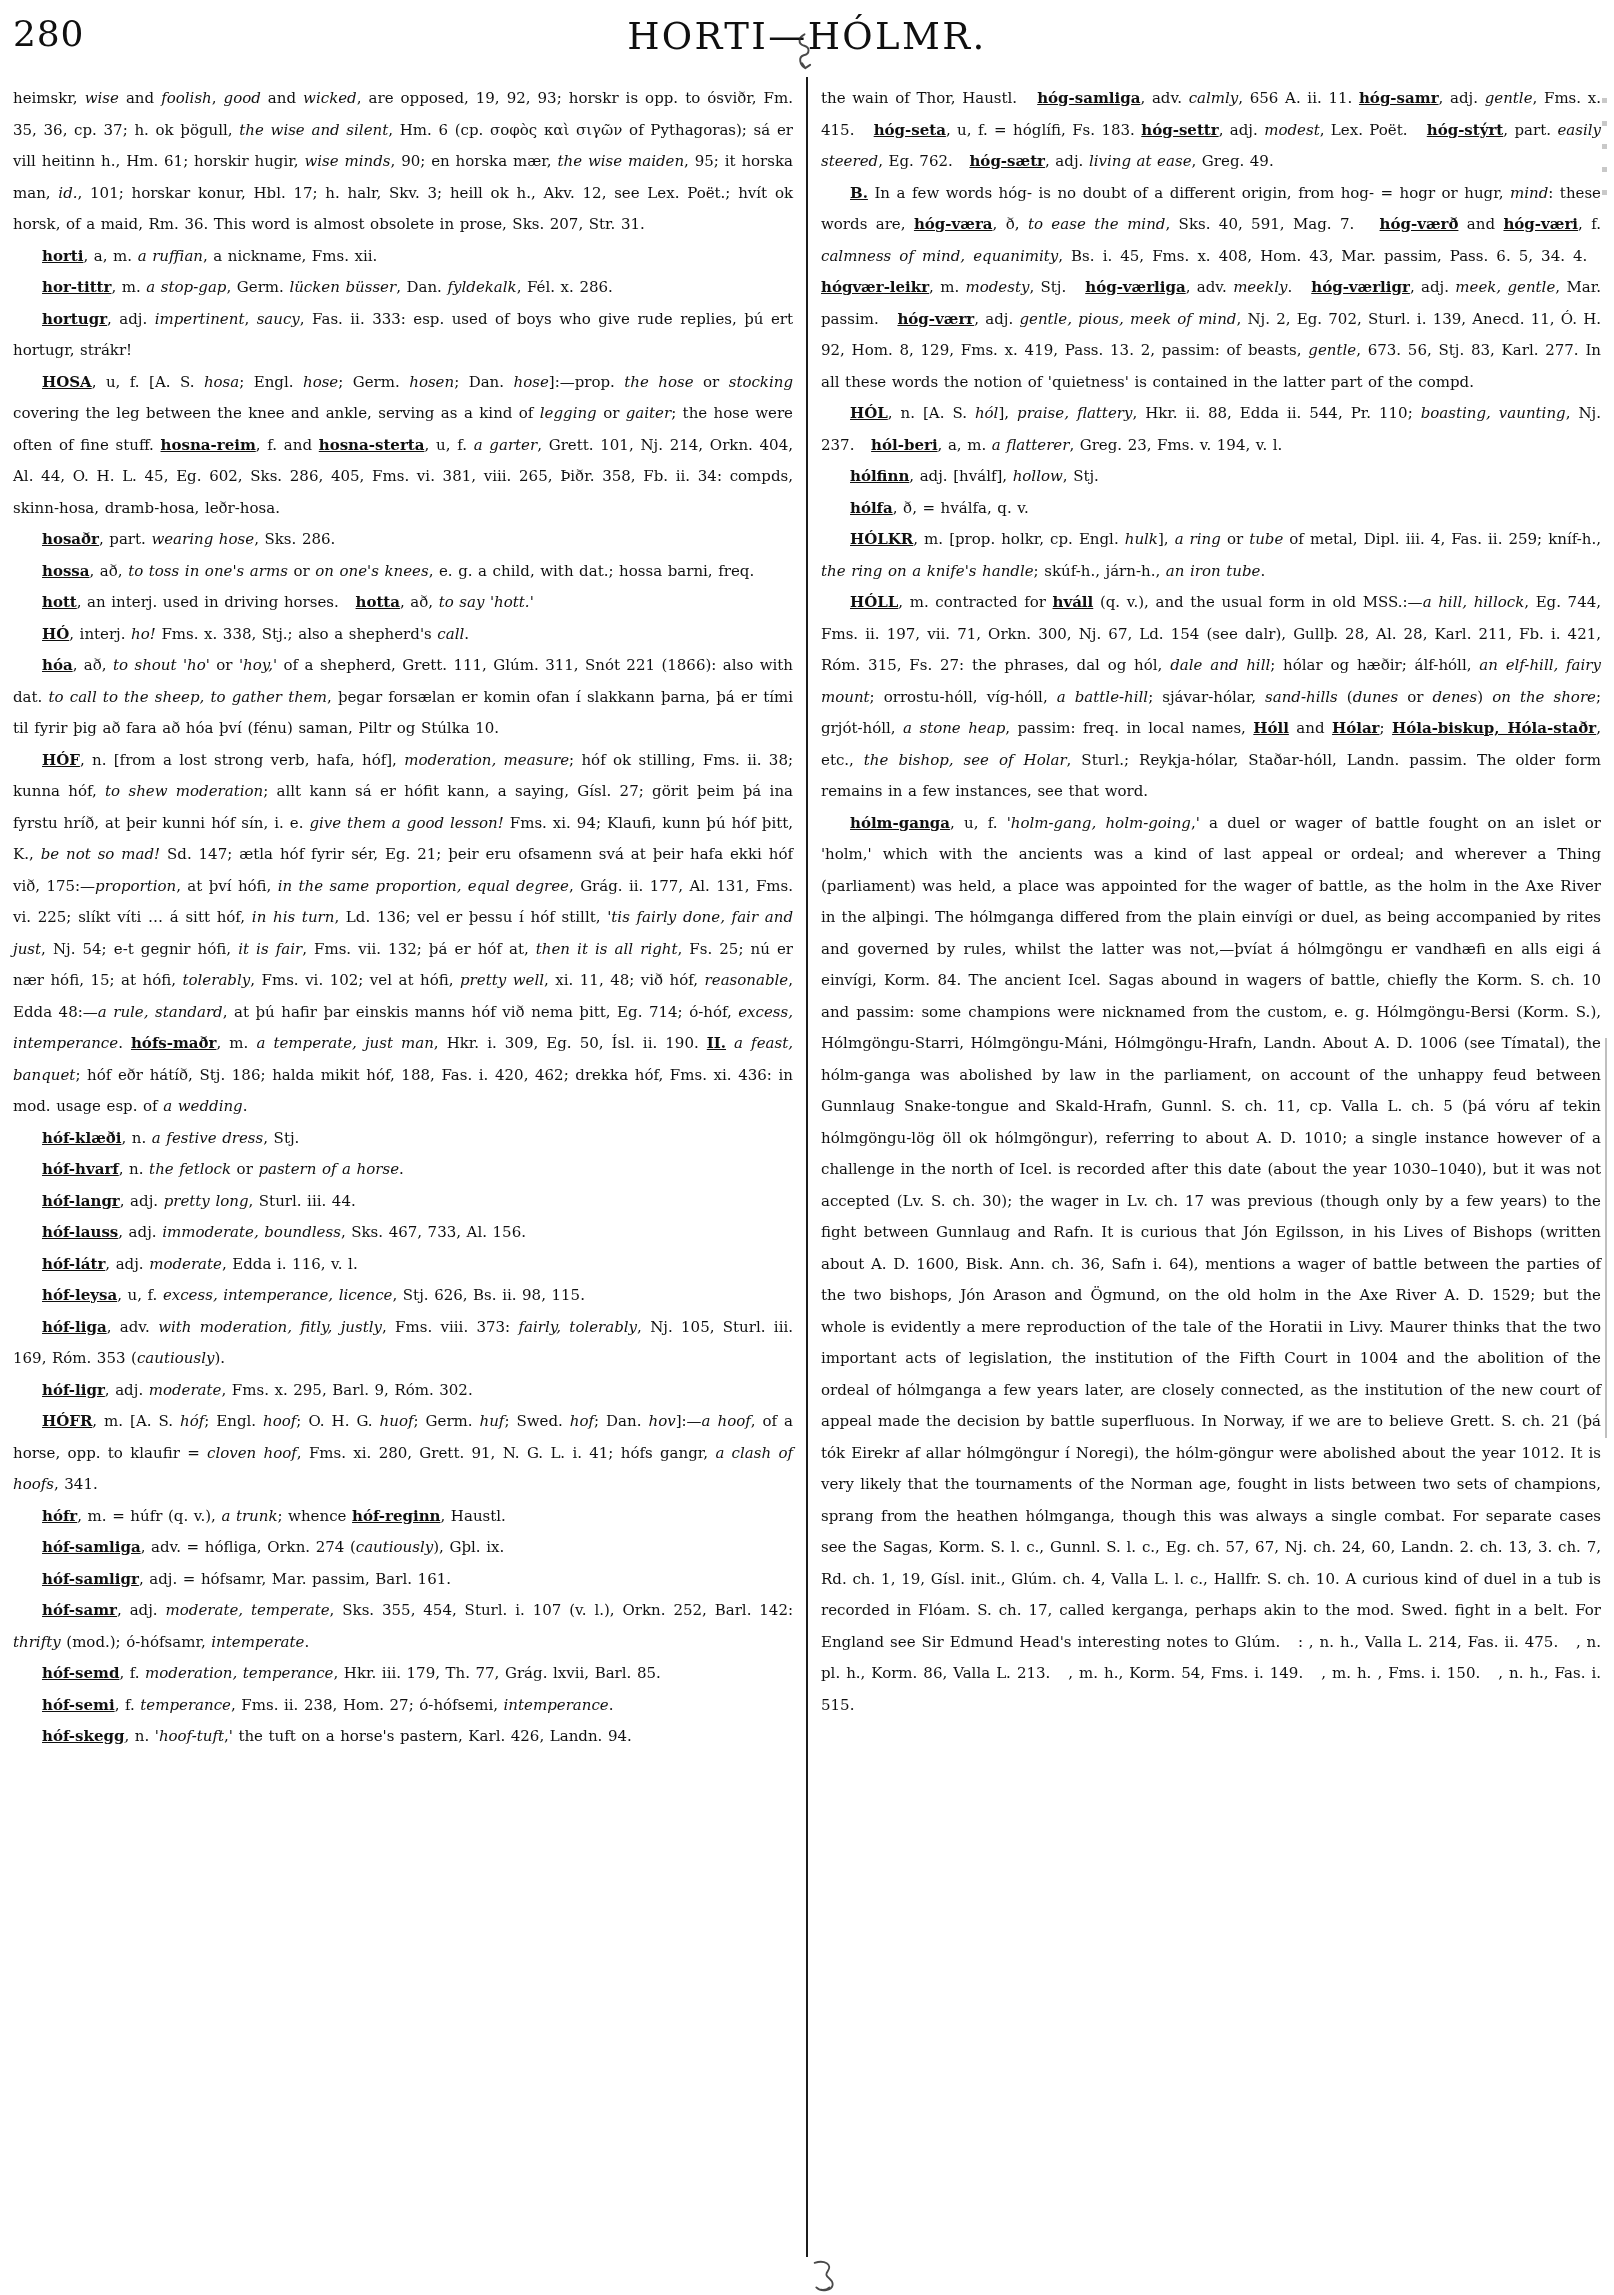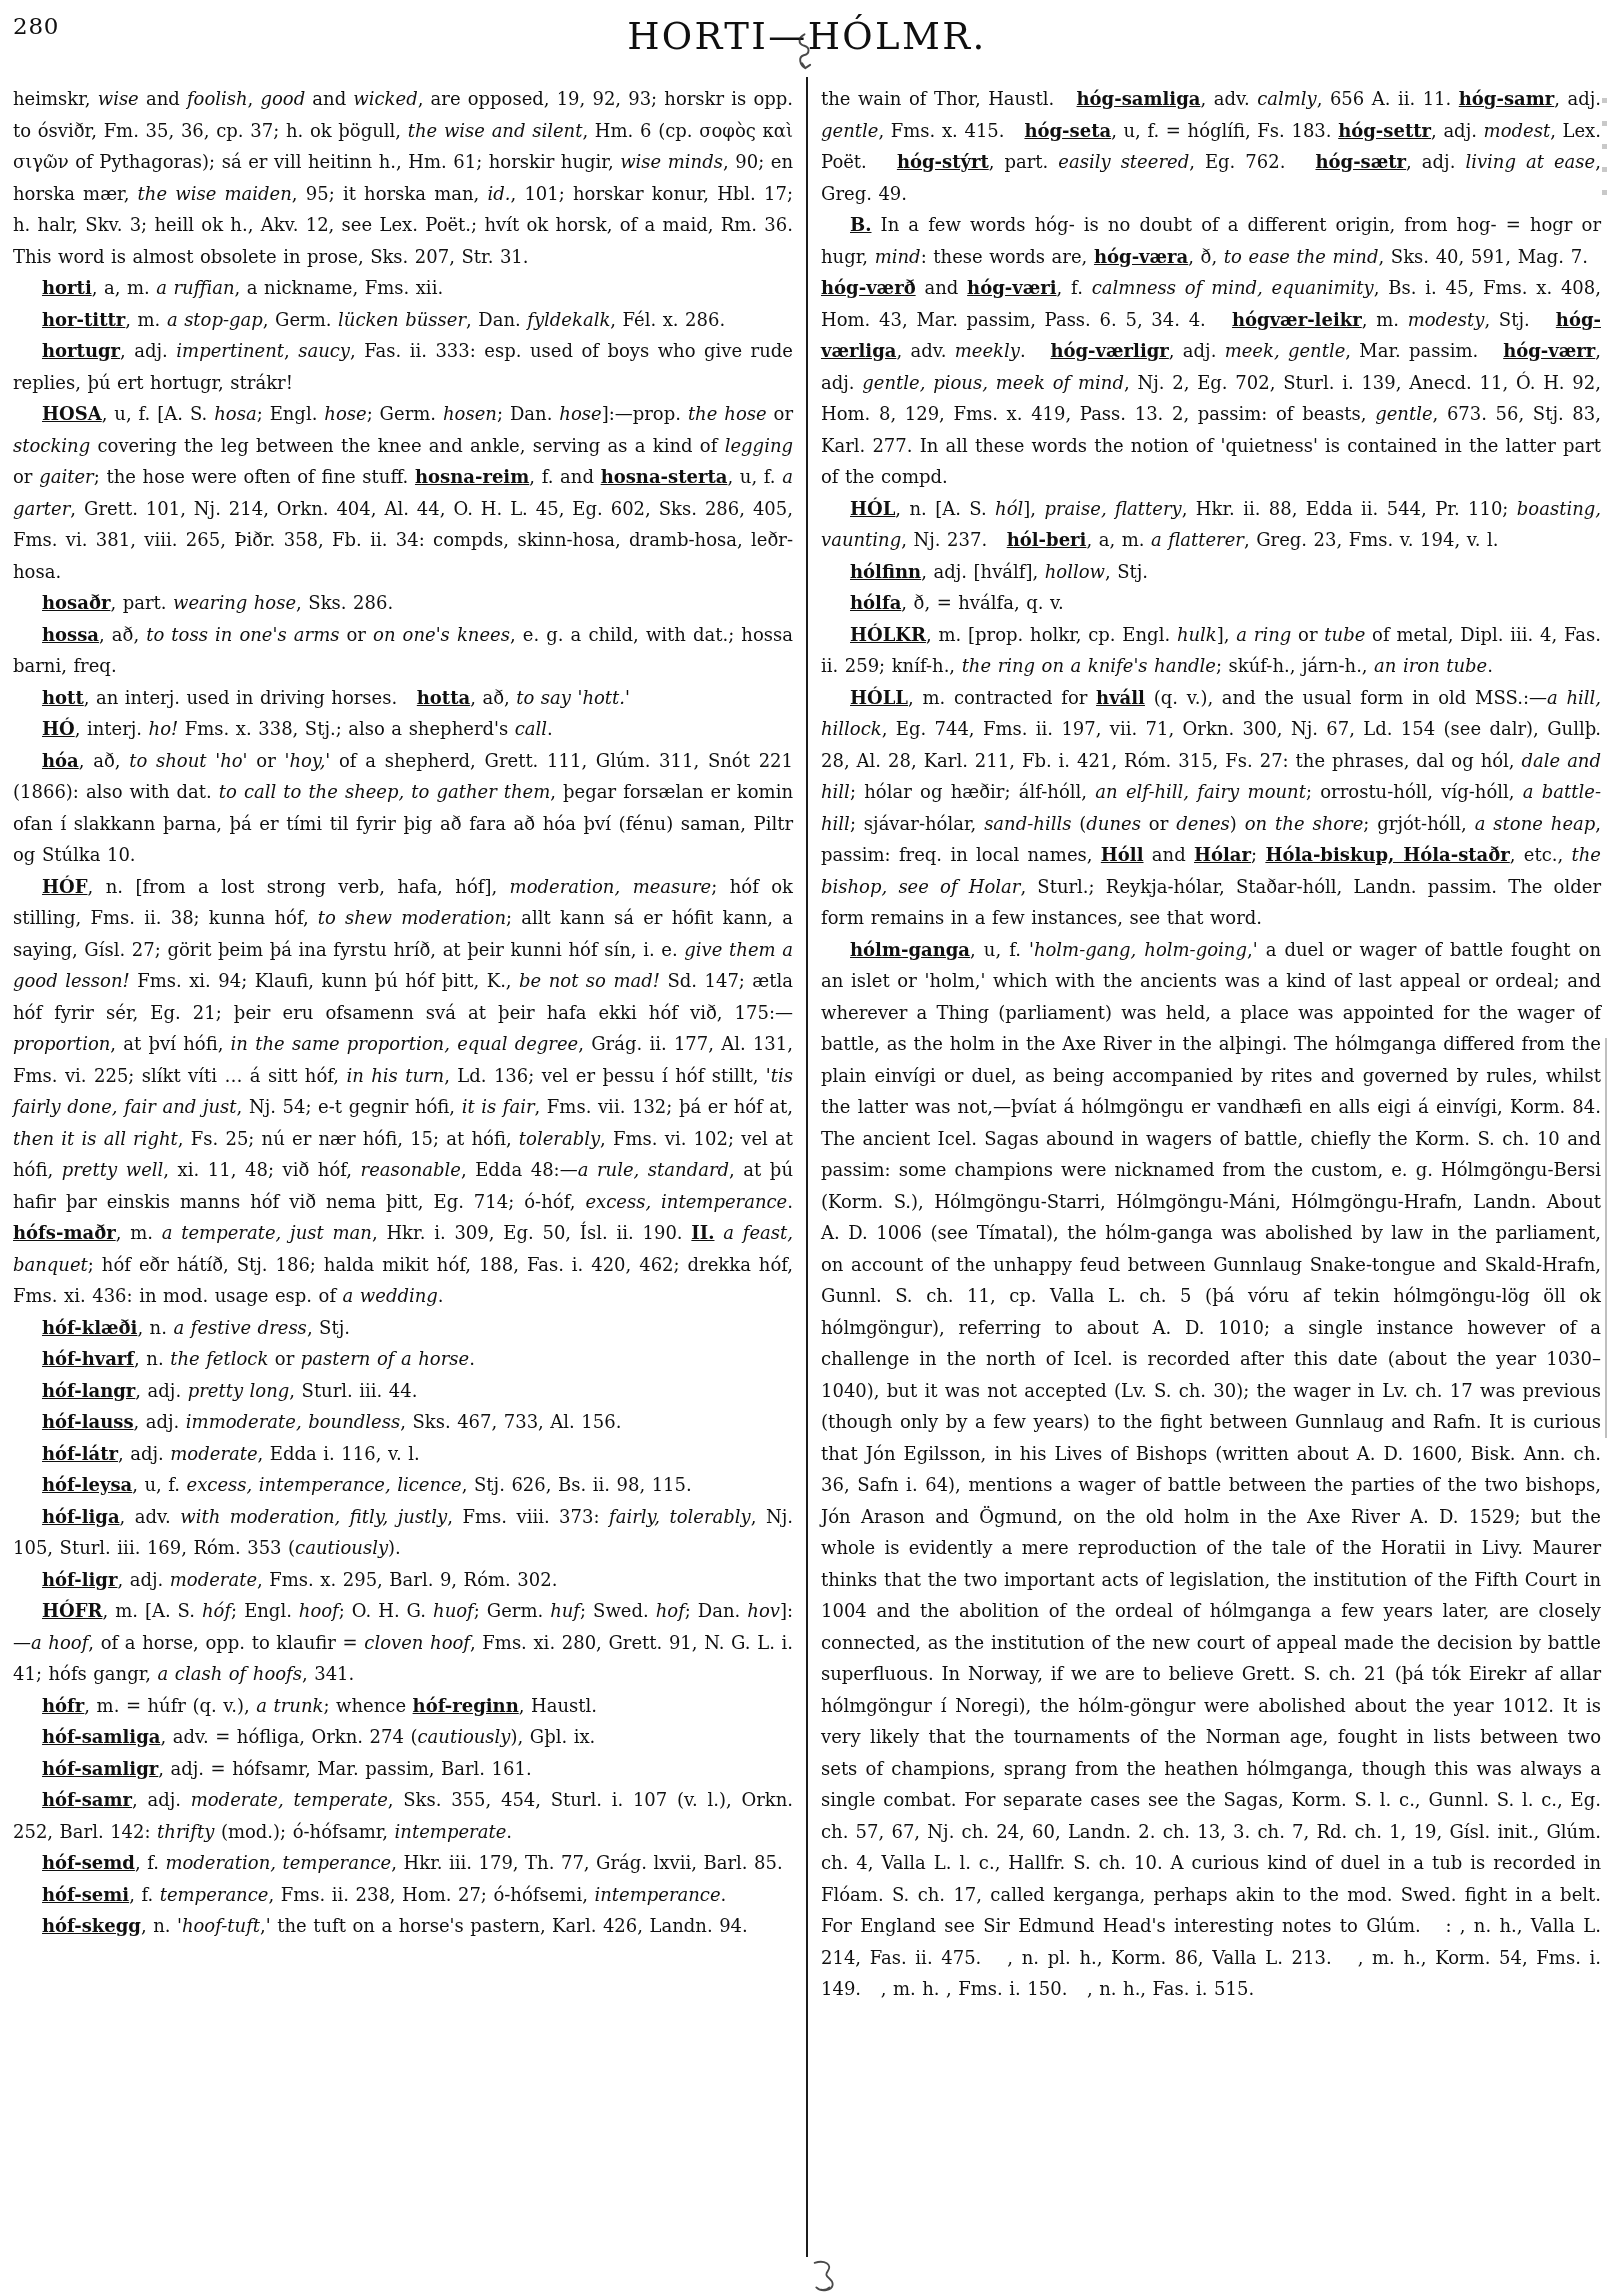--- a/index.html
+++ b/index.html
@@ -10,38 +10,38 @@
   .page {
     position: relative;
     width: 1614px; height: 2295px;
     background: #ffffff;
     color: #101010;
     font-family: "DejaVu Serif", serif;
     overflow: hidden;
   }
   .page-number {
     position: absolute; left: 13px; top: 13px;
-    font-size: 23px; letter-spacing: 0.8px;
+    font-size: 36px; letter-spacing: 0.8px;
   }
   .running-title {
     position: absolute; left: 0; top: 14.7px; width: 100%;
     text-align: center;
     font-size: 37px; letter-spacing: 2.4px;
     font-weight: normal;
     margin: 0;
   }
   .col {
     position: absolute; top: 83px;
     width: 780px;
   }
   .col-left  { left: 13px; }
   .col-right { left: 821px; }
   .col p {
     margin: 0;
-    font-size: 18px;
+    font-size: 15px;
     line-height: 31.5px;
     text-align: justify;
     word-spacing: 0.8px;
   }
   .col p.indent { text-indent: 29px; }
   .col b { font-weight: 700; text-decoration: underline; }
   .col i { font-style: italic; }
   .greek { font-style: normal; }
   .divider {
     position: absolute;

